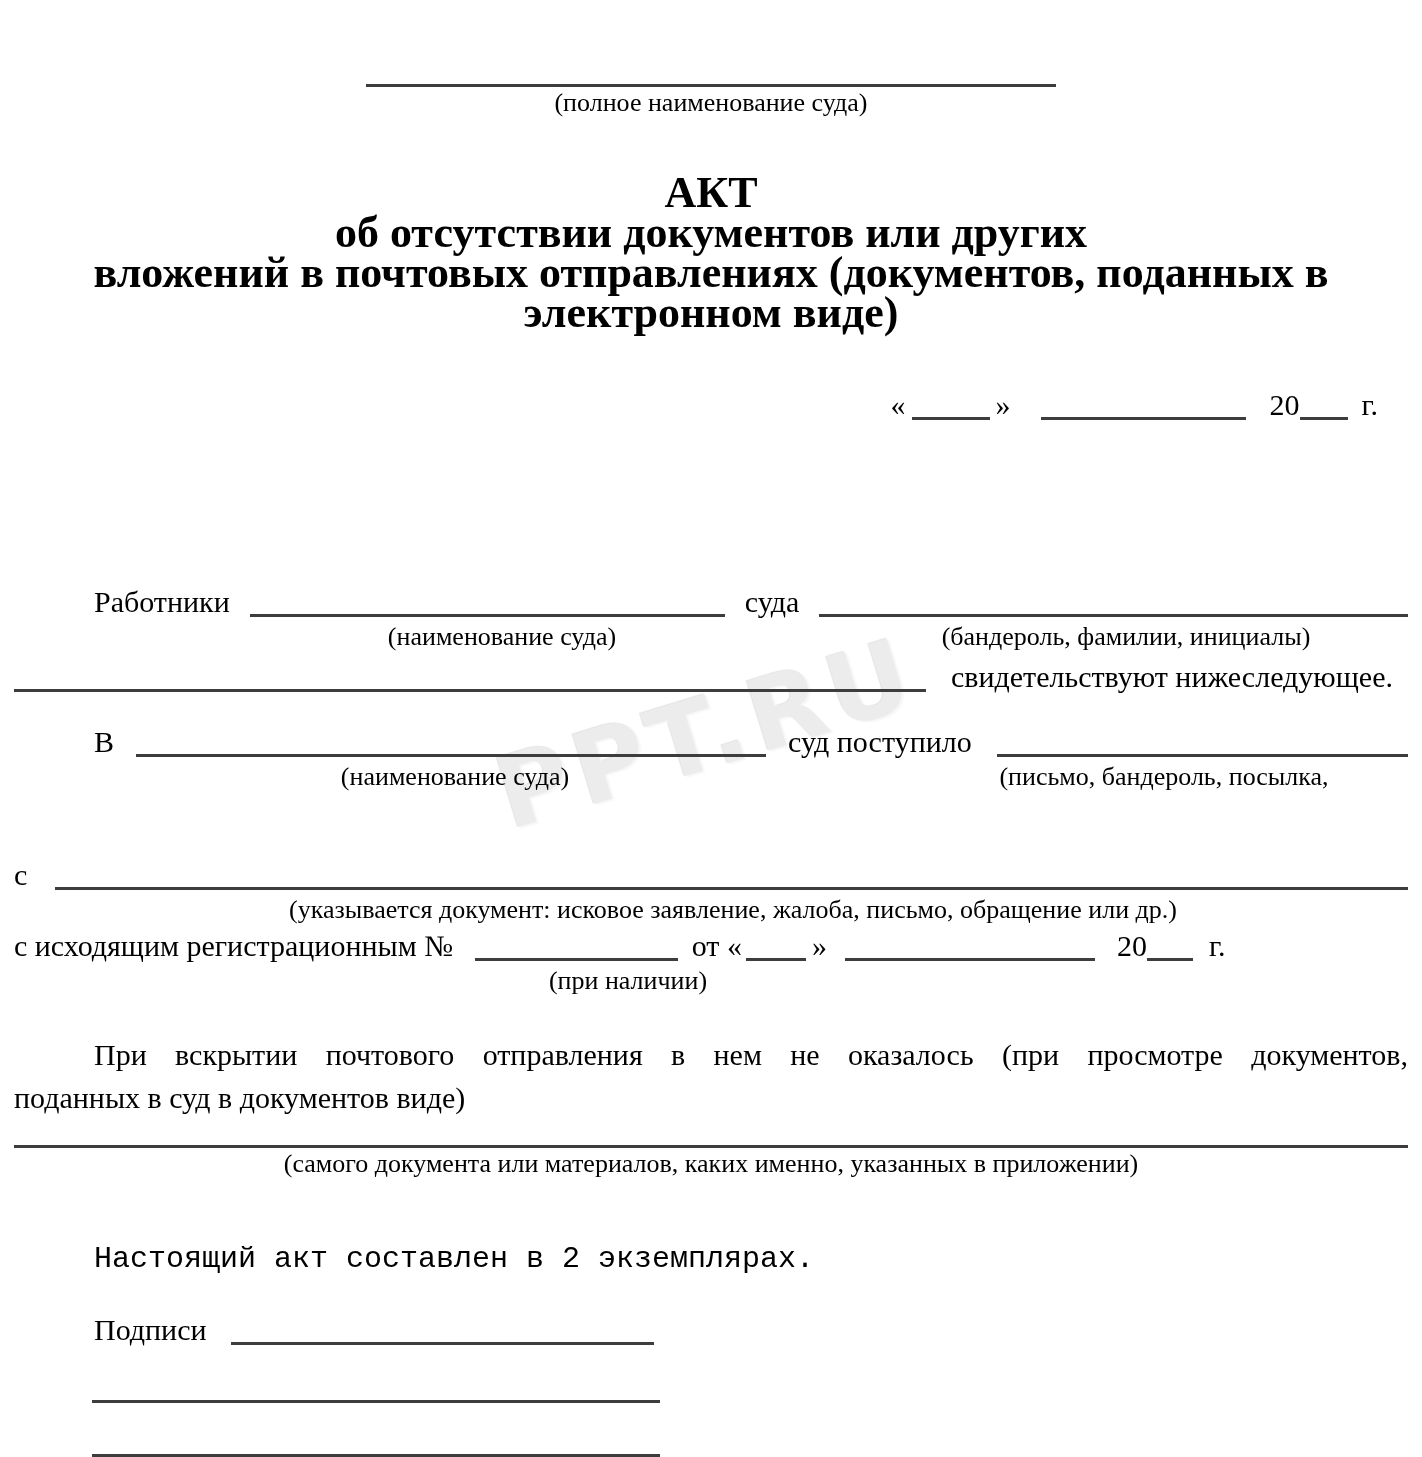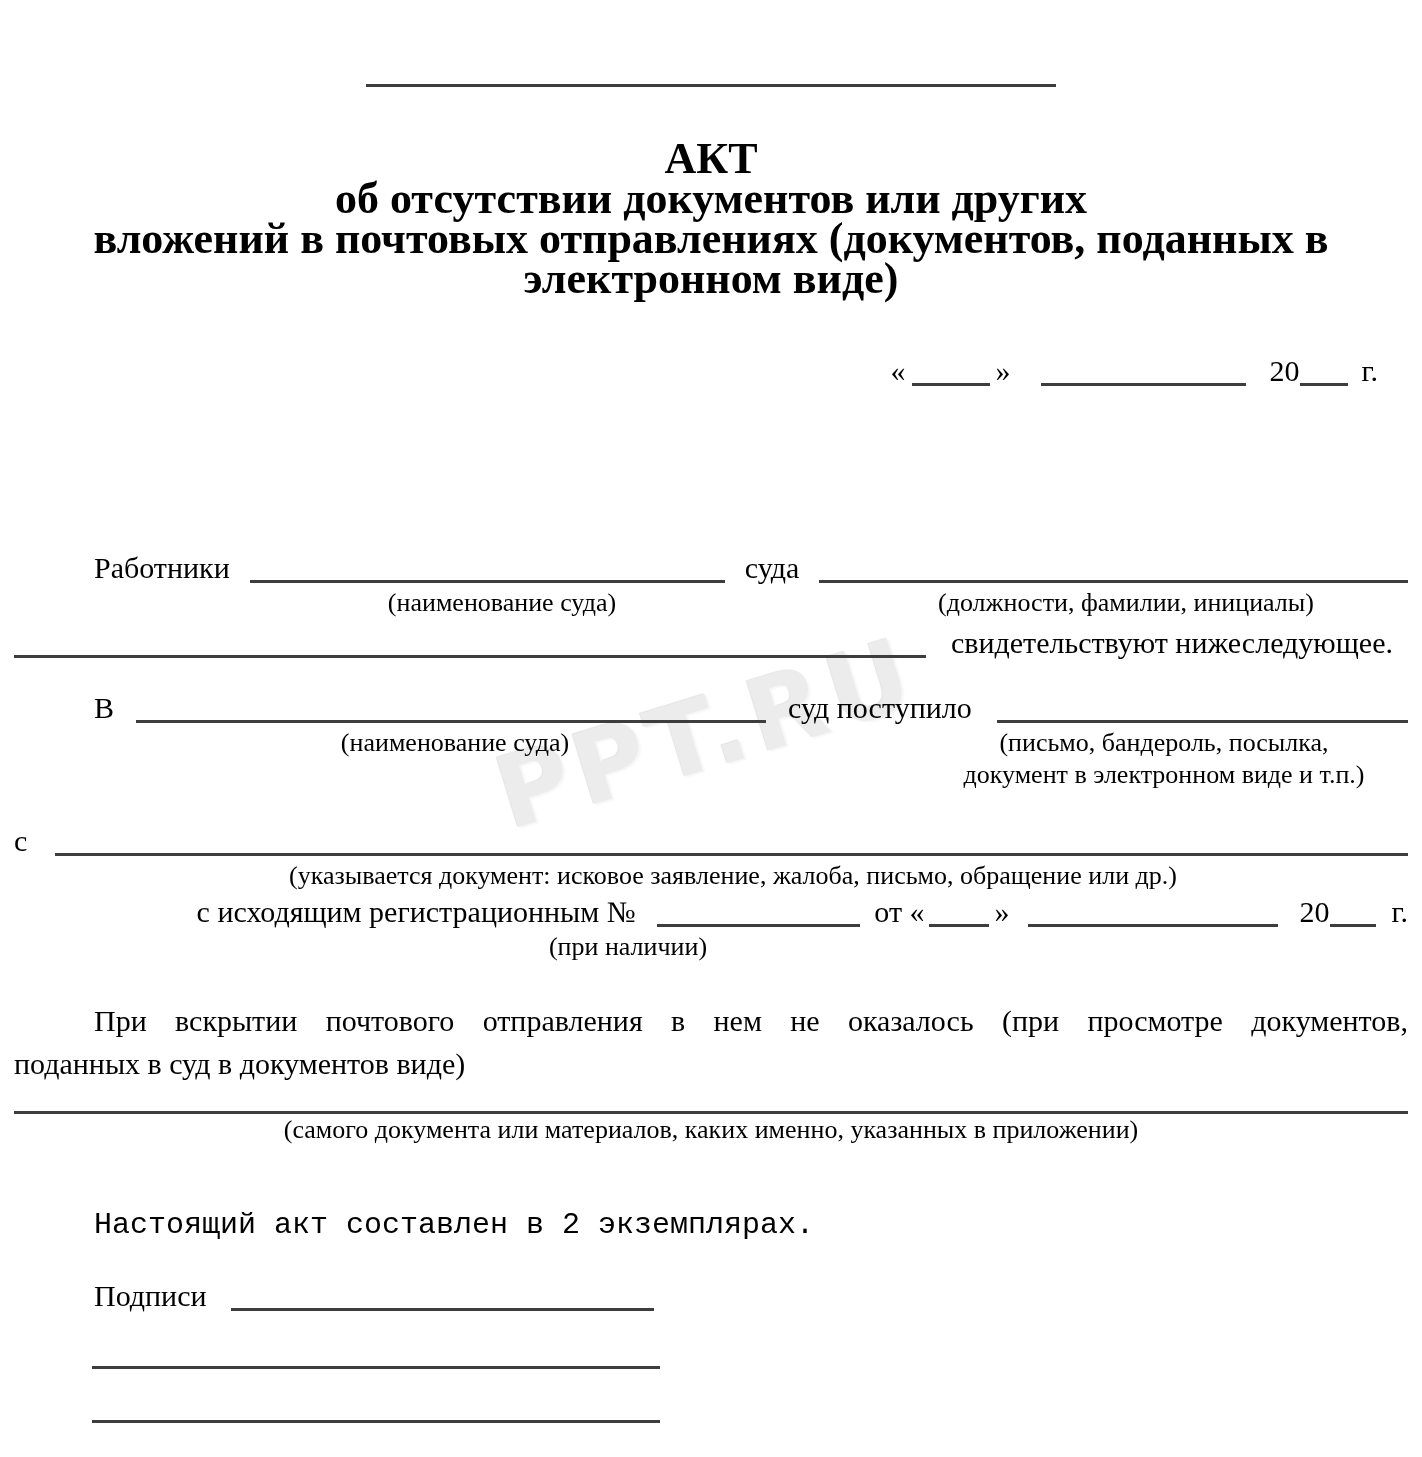--- a/index.html
+++ b/index.html
@@ -60,21 +60,21 @@
 
   
   .received-row { margin-top:26px; padding-left:80px; }
   .caption-row.received { height:70px; }
 
   
   .document-row { margin-top:24px; }
   .caption-row.document { height:32px; }
 
   
-  .registration-row { margin-top:0;justify-content:flex-end; }
+  .registration-row { margin-top:0; }
   .caption-row.reg { height:36px; }
 
   
   .paragraph { margin-top:32px; line-height:43px; }
   .paragraph .p-line1 { text-indent:80px; text-align:justify; text-align-last:justify; }
   .paragraph .p-line2 { text-align:left; }
 
   
   .contents-blank { margin-top:26px; border-bottom:3px solid #3d3d3d; }
   .caption-row.contents { height:36px; }
@@ -92,20 +92,23 @@
 </head>
 <body>
 
 <div class="page">
 
   <div class="watermark">PPT.RU</div>
 
   <div class="content">
 
     <div class="header-blank"></div>
+    <div class="caption-row header">
+      <div class="cap" style="left:50%;">(полное наименование суда)</div>
+    </div>
 
     <div class="title">
       <div>АКТ</div>
       <div>об отсутствии документов или других</div>
       <div>вложений в почтовых отправлениях (документов, поданных в электронном виде)</div>
     </div>
 
     <div class="row date-row">
       <span class="lbl">«</span>
       <span class="blank" style="width:78px; margin-left:6px;"></span>
@@ -117,38 +120,37 @@
     </div>
 
     <div class="row workers-row">
       <span class="lbl">Работники</span>
       <span class="blank" style="width:475px; margin-left:20px;"></span>
       <span class="lbl" style="margin-left:20px;">суда</span>
       <span class="blank grow" style="margin-left:20px;"></span>
     </div>
     <div class="caption-row workers">
       <div class="cap" style="left:488px;">(наименование суда)</div>
-      <div class="cap" style="left:1112px;">(должности, фамилии, инициалы)</div>
+      <div class="cap" style="left:1112px;">(бандероль, фамилии, инициалы)</div>
     </div>
 
     <div class="row attest-row">
       <span class="blank grow"></span>
       <span class="lbl" style="margin-left:25px; margin-right:15px;">свидетельствуют нижеследующее.</span>
     </div>
 
     <div class="row received-row">
       <span class="lbl">В</span>
       <span class="blank" style="width:630px; margin-left:22px;"></span>
       <span class="lbl" style="margin-left:22px;">суд поступило</span>
       <span class="blank grow" style="margin-left:25px;"></span>
     </div>
     <div class="caption-row received">
       <div class="cap" style="left:441px;">(наименование суда)</div>
       <div class="cap" style="left:1150px; top:0;">(письмо, бандероль, посылка,</div>
-      <div class="cap" style="left:1150px; top:32px;">документ в электронном виде и т.п.)</div>
     </div>
 
     <div class="row document-row">
       <span class="lbl">с</span>
       <span class="blank grow" style="margin-left:28px;"></span>
     </div>
     <div class="caption-row document">
       <div class="cap" style="left:719px;">(указывается документ: исковое заявление, жалоба, письмо, обращение или др.)</div>
     </div>
 

